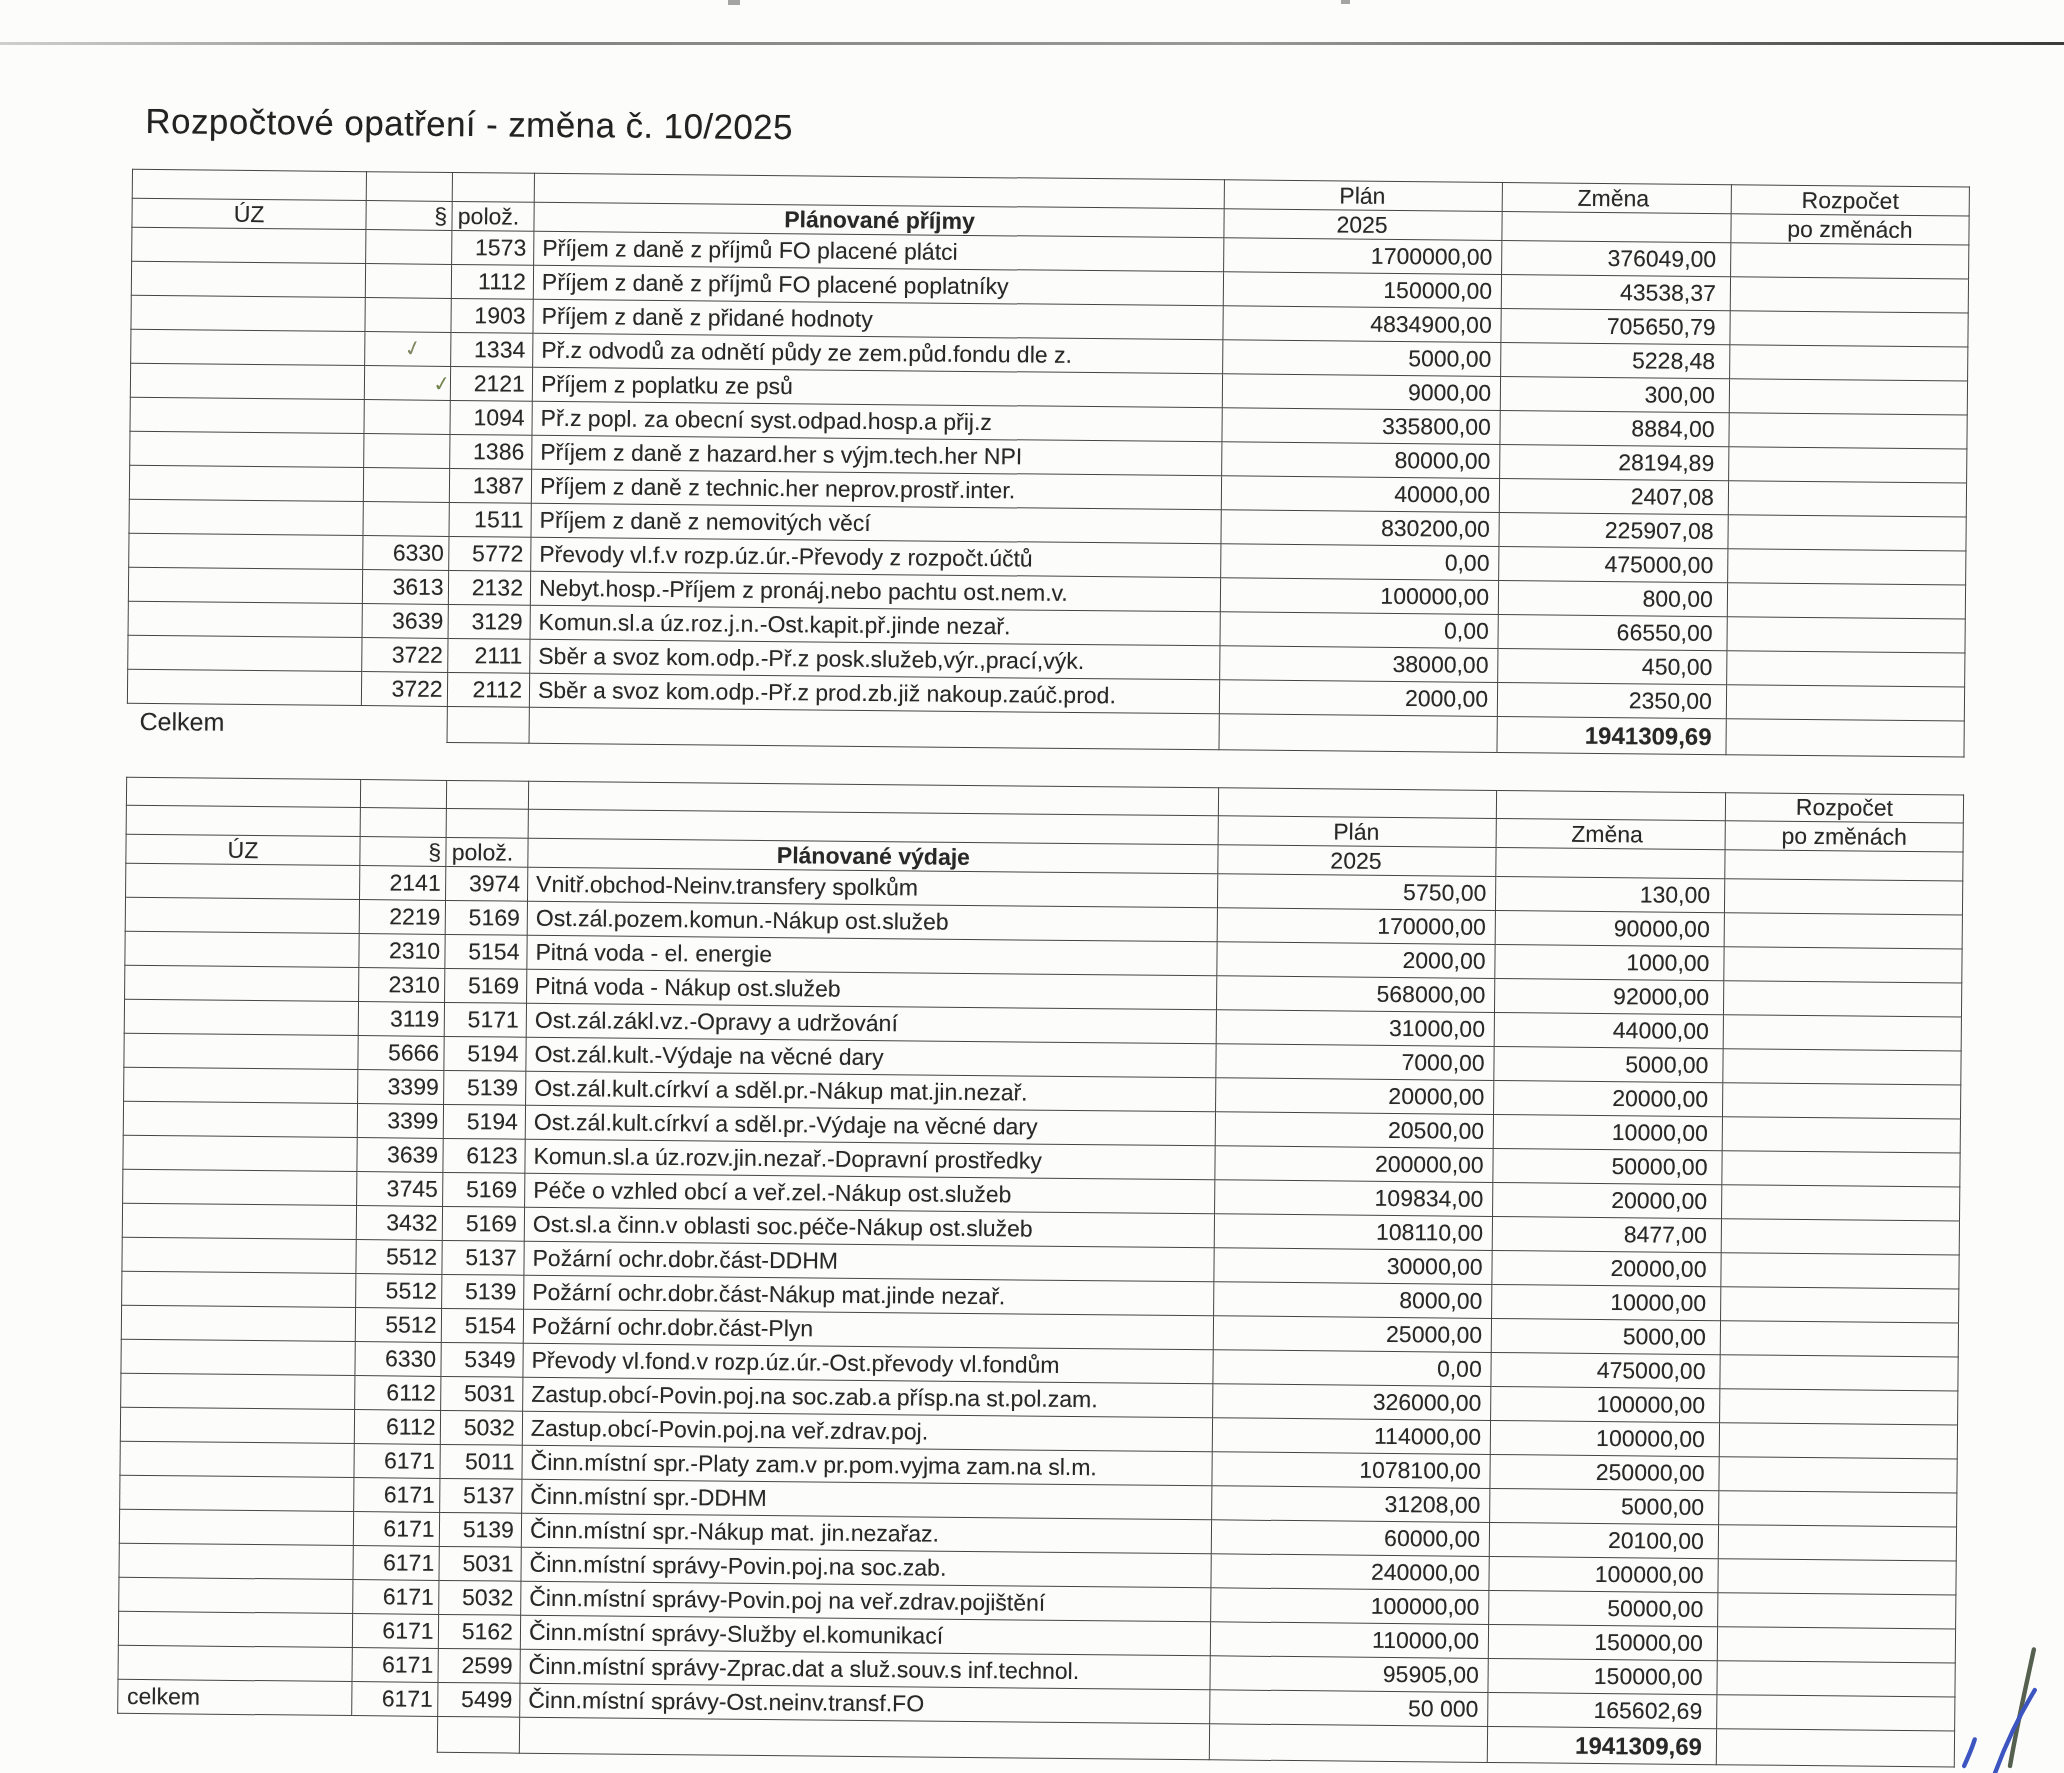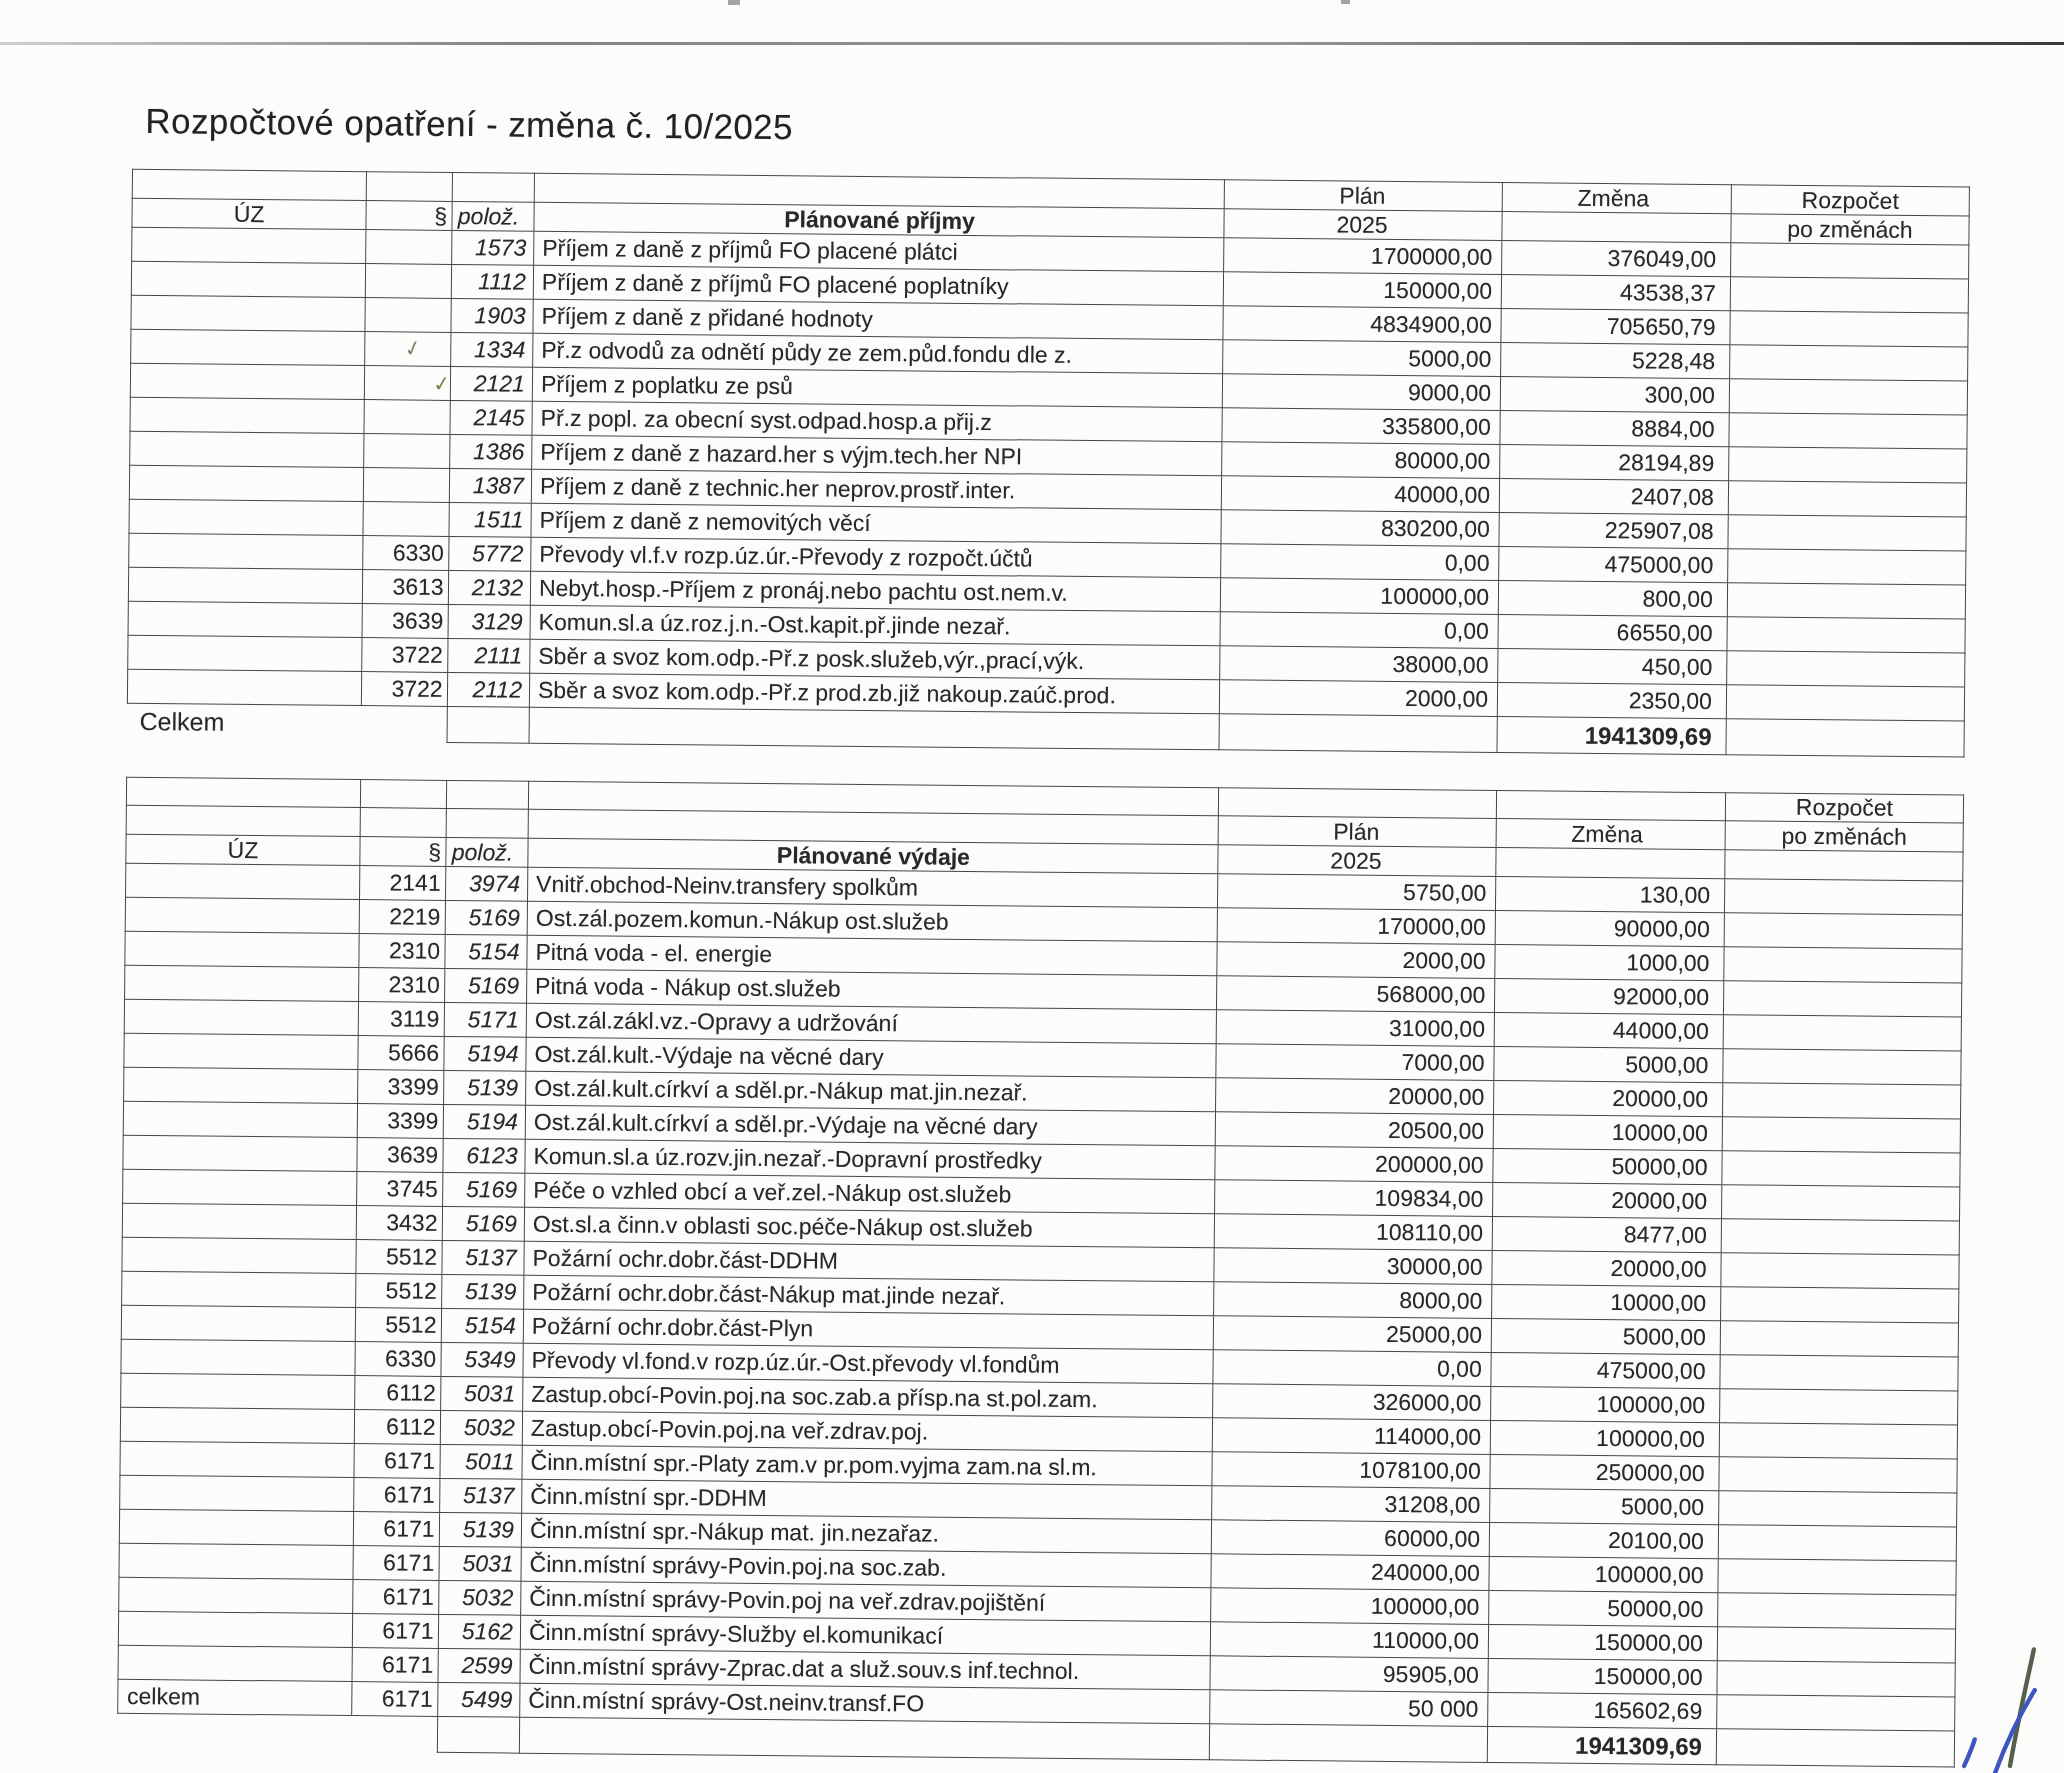--- a/index.html
+++ b/index.html
@@ -28,21 +28,21 @@
   table.t1{margin-top:28px;}
   table.t2{margin-top:37px;}
   td{
     border:1.8px solid #454545;height:33px;padding:0 7px;
     white-space:nowrap;overflow:hidden;vertical-align:middle;
   }
   tr.hrow td{height:28px;}
   tr.hrow0 td{height:27px;}
   .cell-uz{text-align:left;padding-left:8.8px;}
   .cell-paragraph{text-align:right;padding-right:4.4px;position:relative;}
-  .cell-item{text-align:right;padding-right:7px;font-style:italic;}
+  .cell-item{text-align:right;padding-right:7px;}
   .cell-description{text-align:left;padding-left:8px;}
   .cell-plan{text-align:right;padding-right:8.8px;}
   .cell-change{text-align:right;padding-right:14px;}
   thead .cell-uz{text-align:center;padding:0;}
   thead .cell-item{text-align:left;padding-left:5.3px;}
   thead .cell-description,thead .cell-plan,thead .cell-change,thead .cell-budget-after{text-align:center;}
   .desc-header{font-weight:bold;}
   tr.total-row td{height:35px;}
   tr.total-row .cell-change{font-weight:bold;font-size:24px;}
   td.total-label-cell{
@@ -140,21 +140,21 @@
           </td>
           <td class="cell-item">2121</td>
           <td class="cell-description">Příjem z poplatku ze psů</td>
           <td class="cell-plan">9000,00</td>
           <td class="cell-change">300,00</td>
           <td class="cell-budget-after"></td>
         </tr>
         <tr>
           <td class="cell-uz"></td>
           <td class="cell-paragraph"></td>
-          <td class="cell-item">2145</td>
+          <td class="cell-item">1094</td>
           <td class="cell-description">Př.z popl. za obecní syst.odpad.hosp.a přij.z</td>
           <td class="cell-plan">335800,00</td>
           <td class="cell-change">8884,00</td>
           <td class="cell-budget-after"></td>
         </tr>
         <tr>
           <td class="cell-uz"></td>
           <td class="cell-paragraph"></td>
           <td class="cell-item">1386</td>
           <td class="cell-description">Příjem z daně z hazard.her s výjm.tech.her NPI</td>

